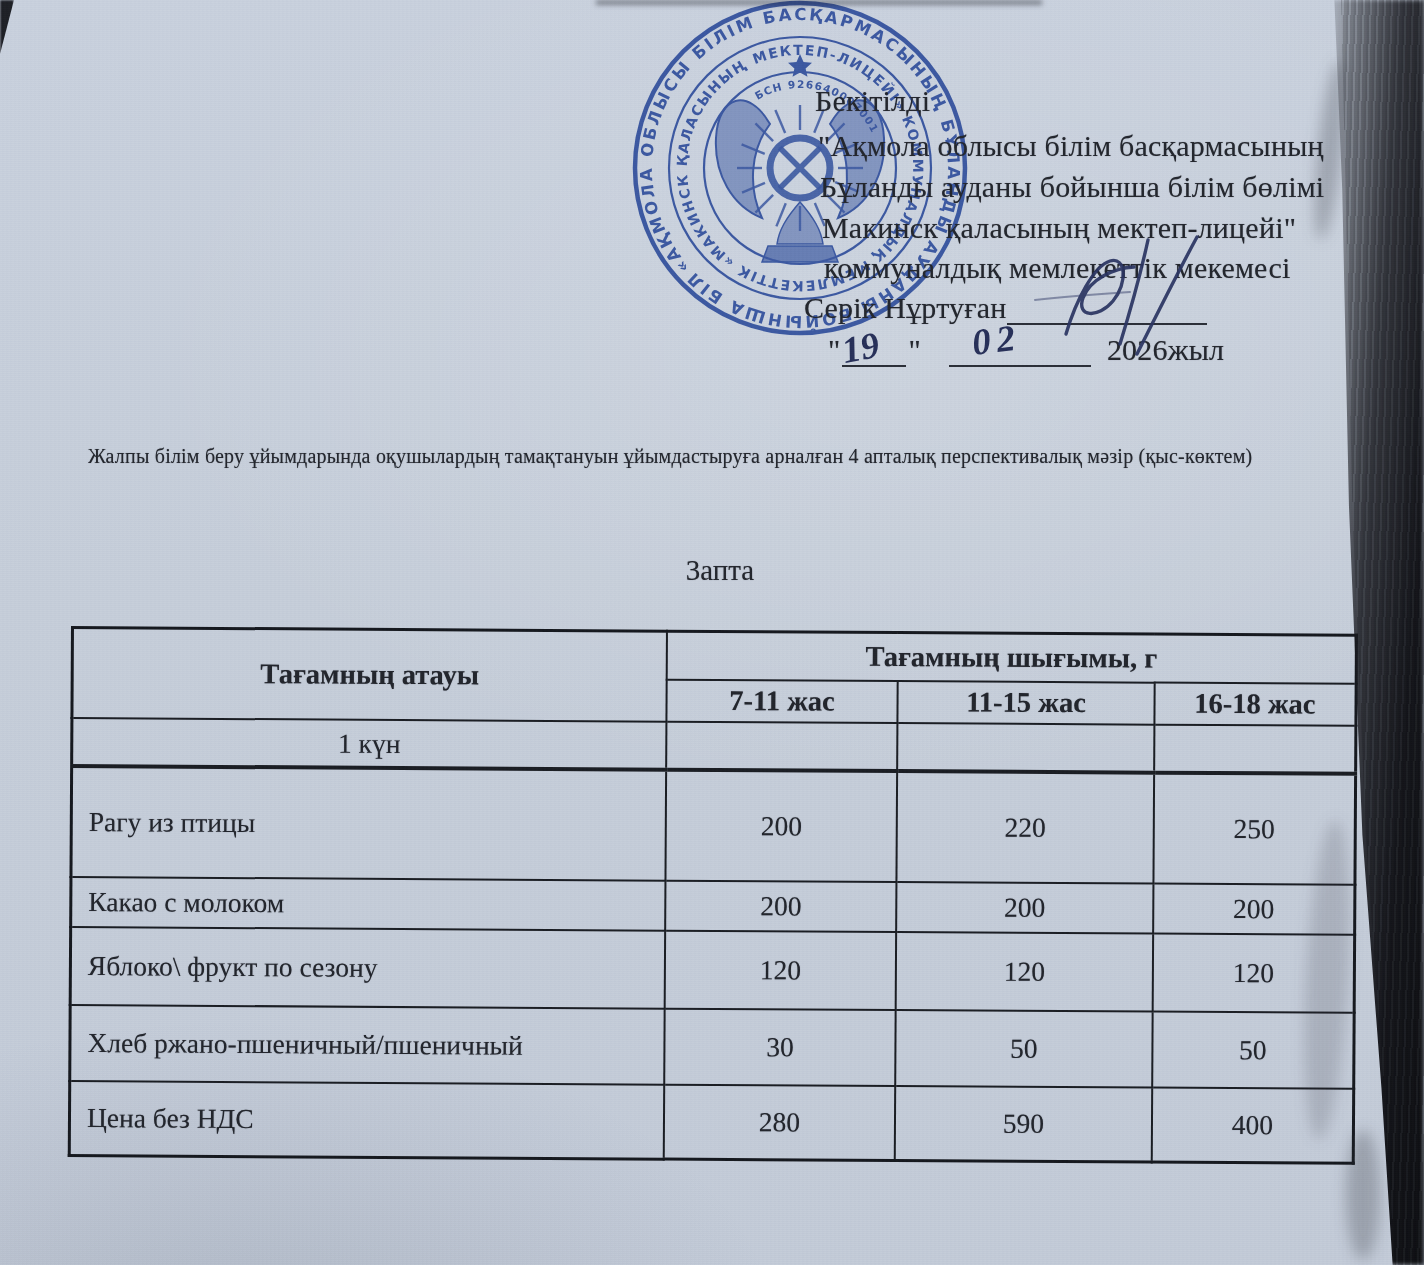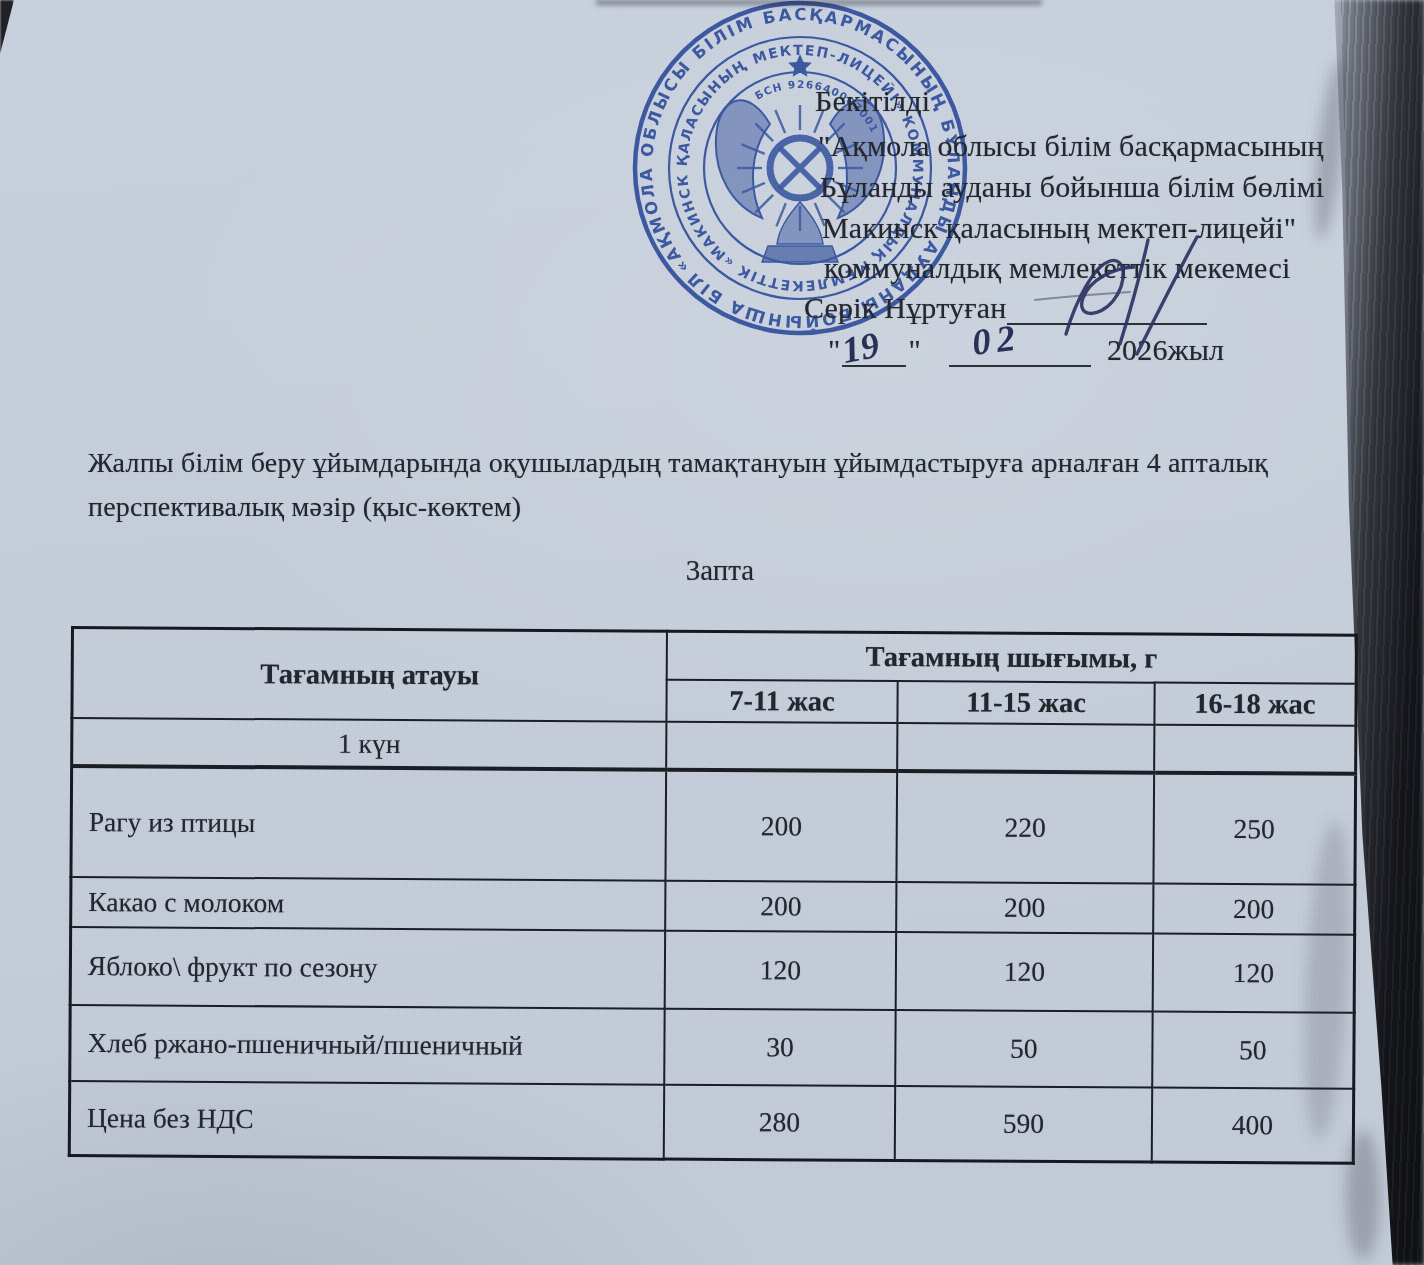--- a/index.html
+++ b/index.html
@@ -32,21 +32,21 @@
         font-family:"Liberation Serif",serif;}
   .hand-day{left:842px;top:326px;transform:rotate(-11deg);}
   .hand-month{left:972px;top:318px;transform:rotate(-7deg);letter-spacing:6px;}
   .sig-svg{position:absolute;left:0;top:0;pointer-events:none;}
 
   
   .stamp{position:absolute;left:610px;top:-22px;mix-blend-mode:multiply;opacity:.93;filter:blur(.5px);}
   .stamp text{font-family:"DejaVu Sans","Liberation Sans",sans-serif;font-weight:bold;}
 
   
-  .title{position:absolute;left:88px;top:441px;width:1282px;font-size:28px;line-height:1.58;letter-spacing:.2px;}
+  .title{position:absolute;left:88px;top:441px;width:1282px;font-size:20px;line-height:1.58;letter-spacing:.2px;}
   .week{position:absolute;left:0;top:554px;width:1440px;text-align:center;font-size:29px;}
 
   
   .menu{position:absolute;left:71px;top:626px;width:1287px;border-collapse:collapse;
         transform:rotate(.35deg);transform-origin:top left;}
   .menu td{border:2px solid #1a1d23;font-size:27.5px;color:#22252c;padding:0 6px;vertical-align:middle;}
   .menu{border:3px solid #15181e;}
   .menu .hb{font-weight:bold;text-align:center;font-size:28.5px;}
   .h1 td{height:46px;}
   .h2 td{height:40px;}

